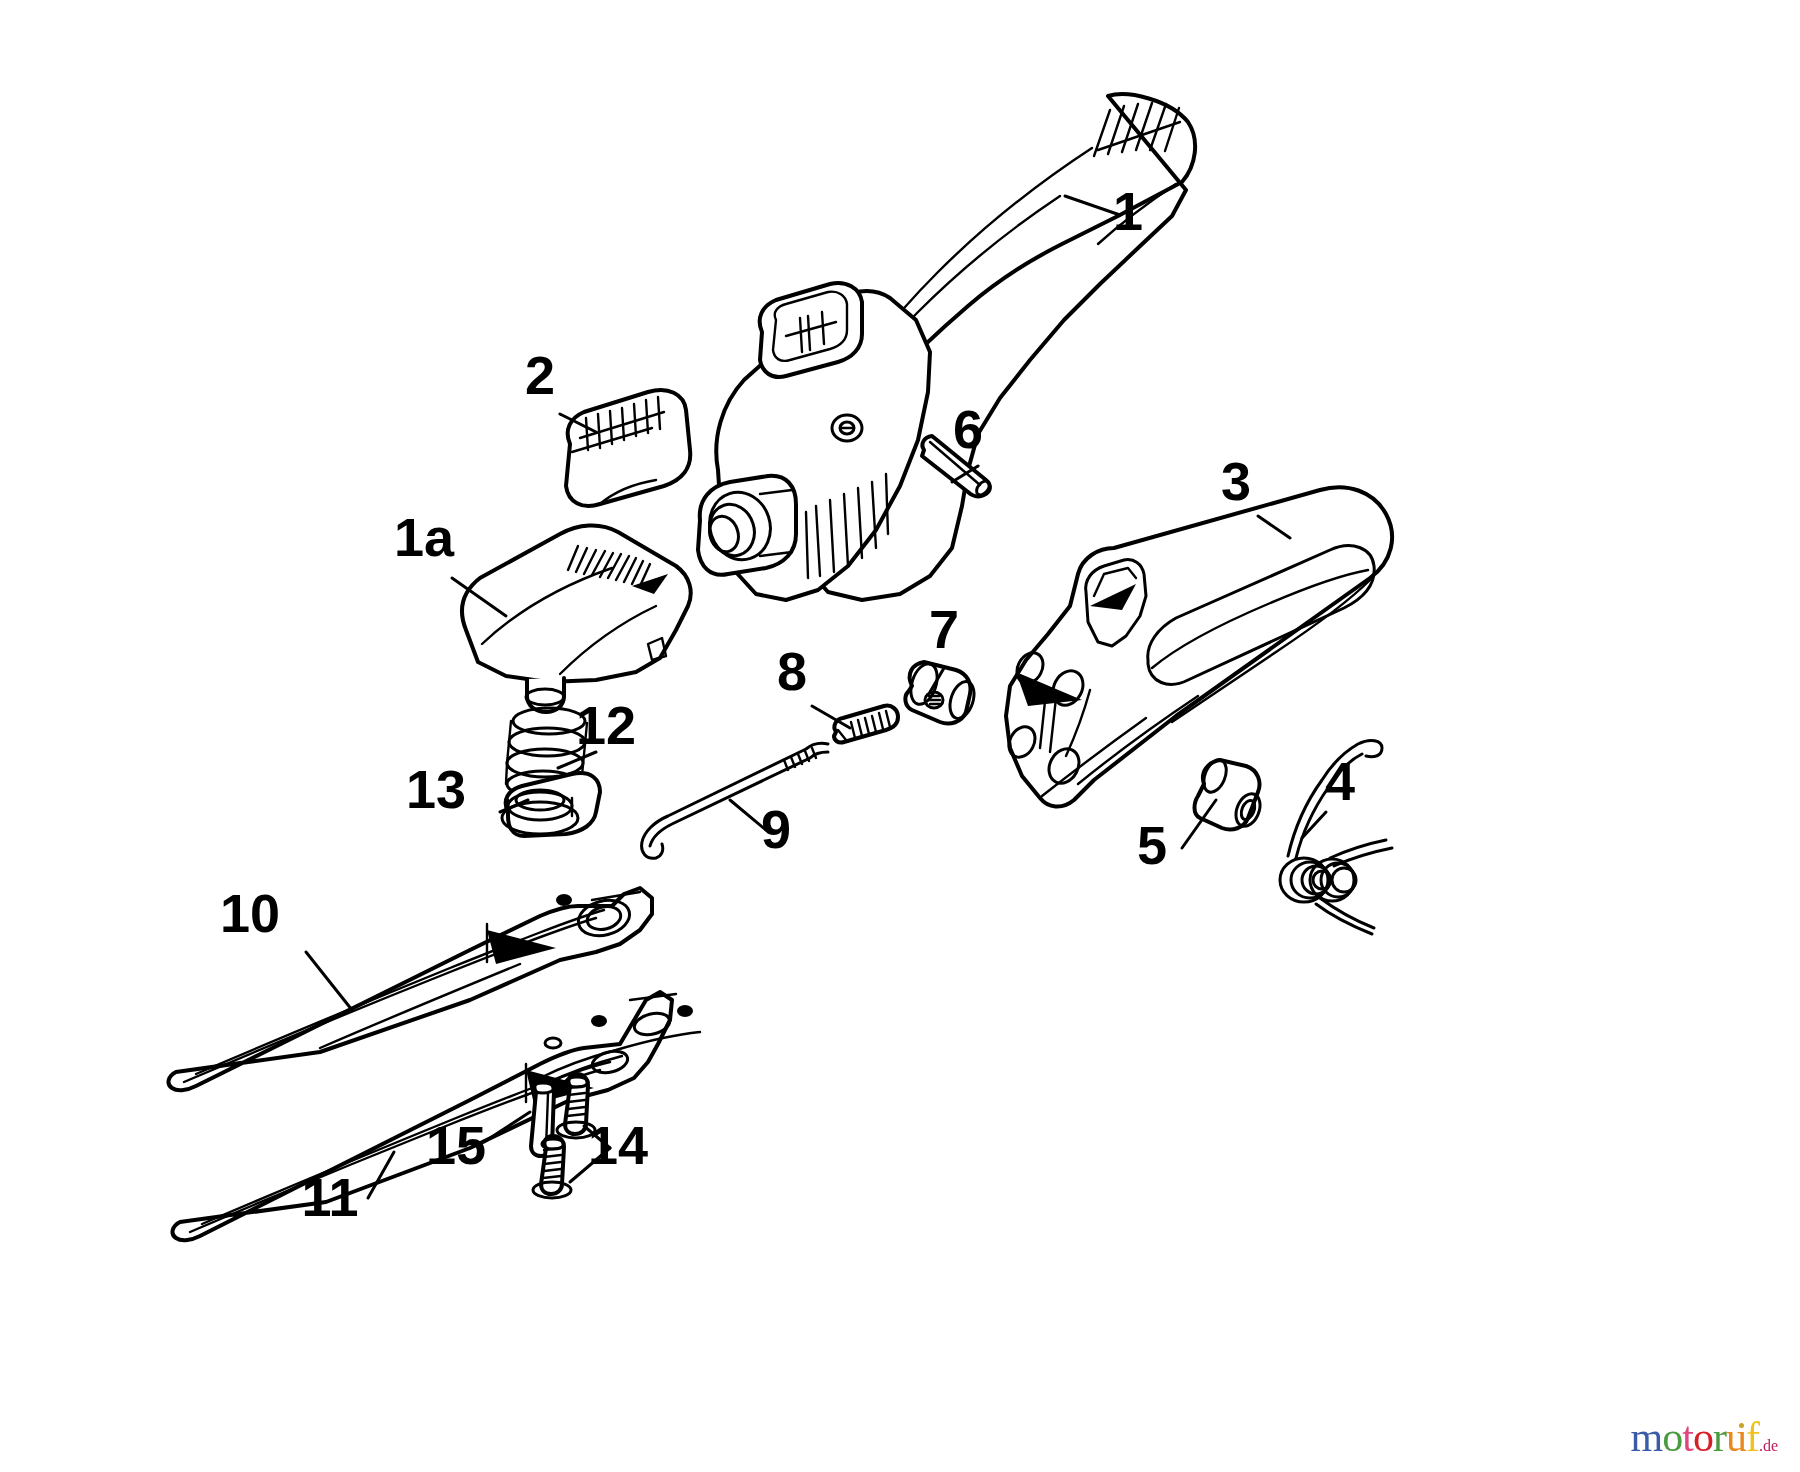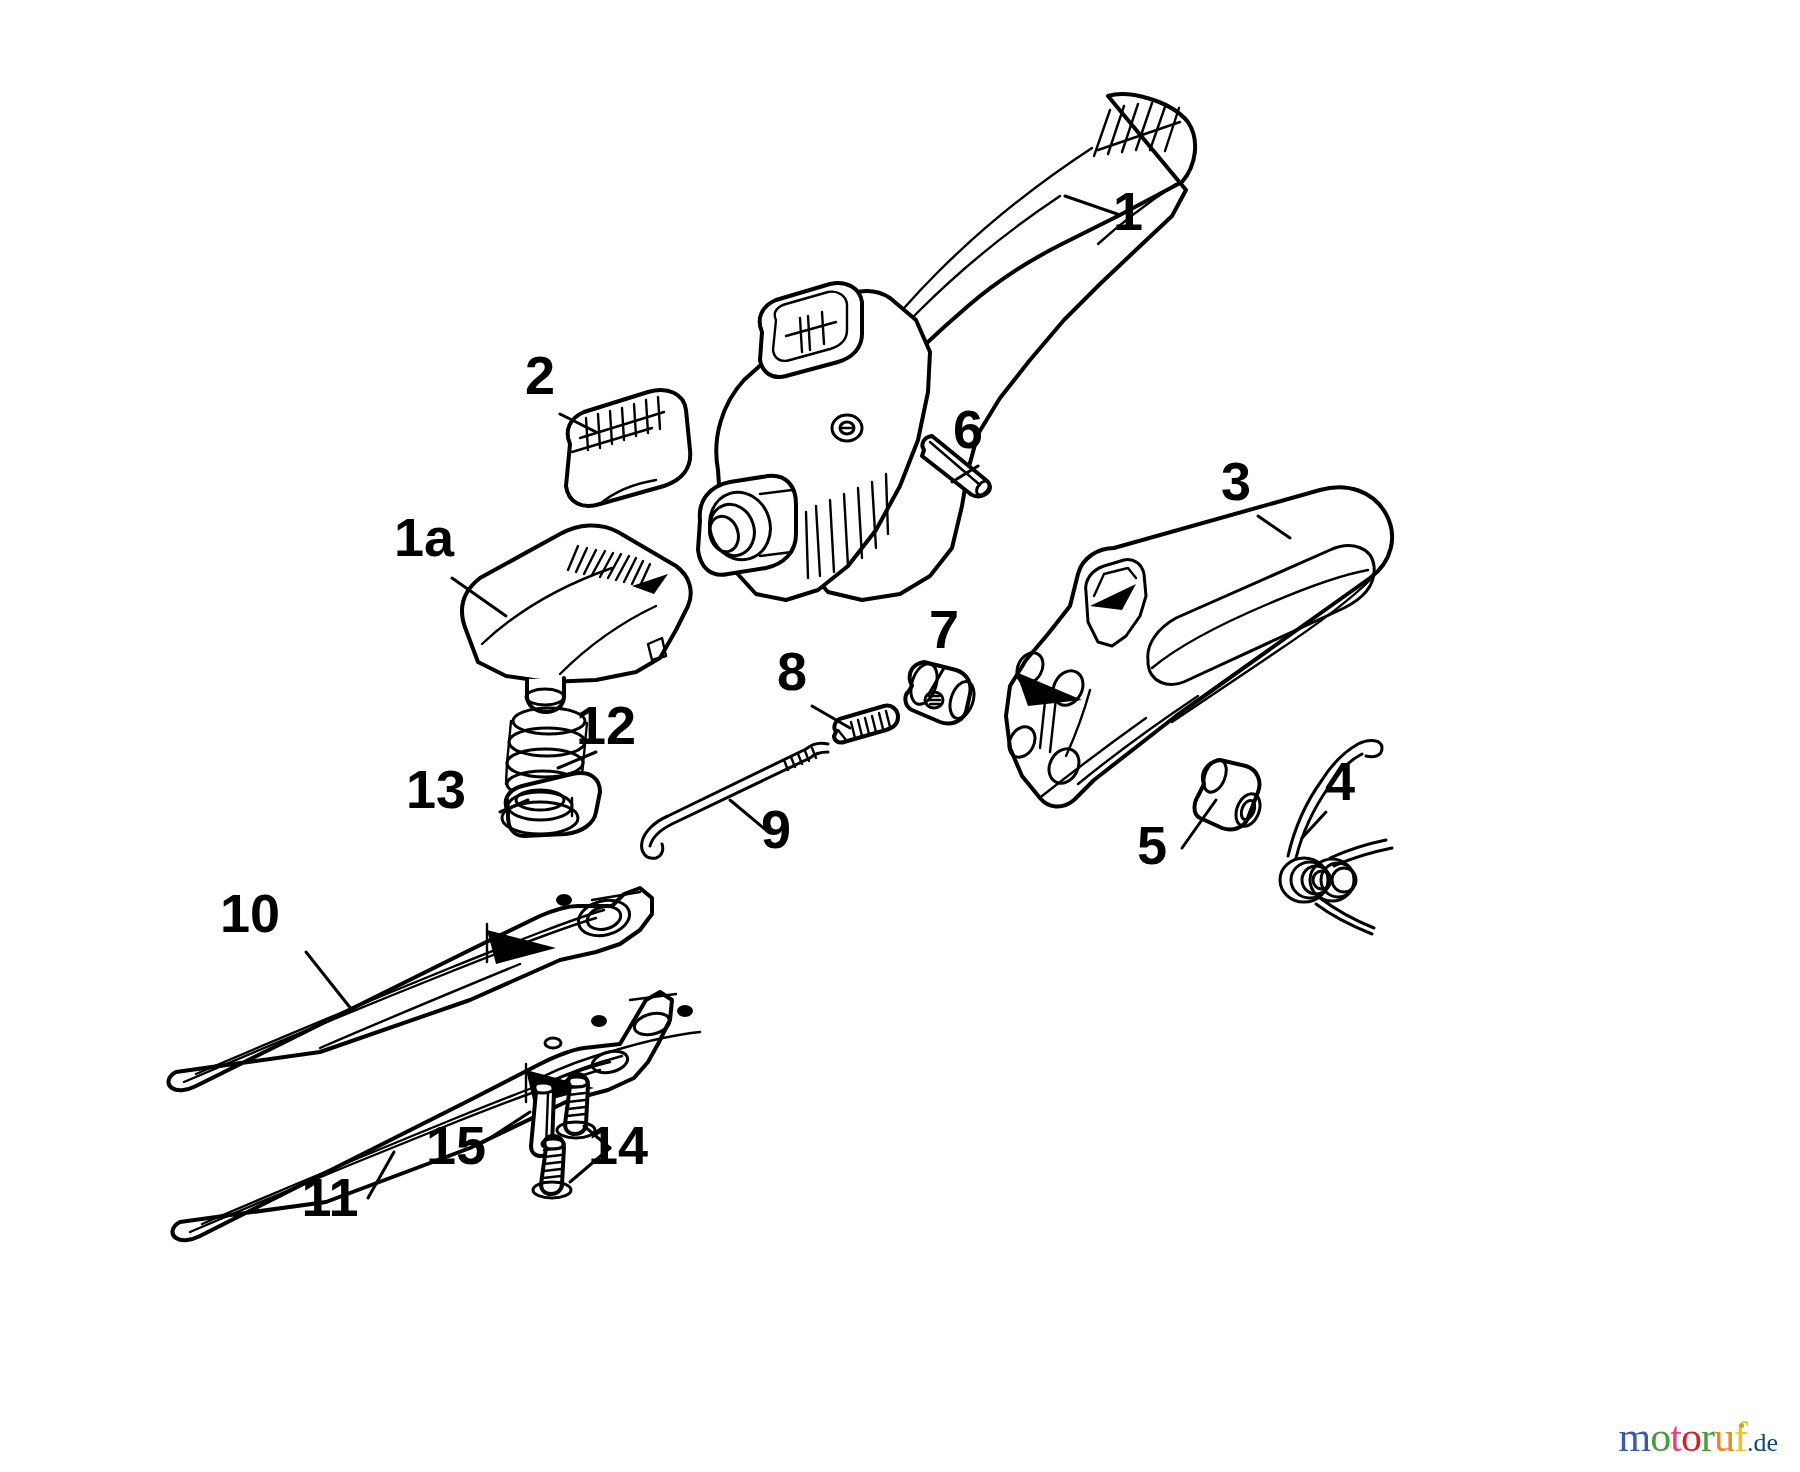--- a/index.html
+++ b/index.html
@@ -66,22 +66,22 @@
     right: 22px;
     bottom: 14px;
     font-family: "Liberation Serif", serif;
     font-size: 42px;
     letter-spacing: -1px;
     line-height: 1;
     white-space: nowrap;
   }
   .watermark span { font-weight: 400; }
   .wm-de {
-    font-size: 26px;
-    color: #0c4a6e;
+    font-size: 16px;
+    color: #be185d;
     letter-spacing: 0;
   }
   .wm-dot {
     position: absolute;
     right: 56px;
     bottom: 44px;
     width: 5px;
     height: 5px;
     border-radius: 50%;
     background: #c9a227;

